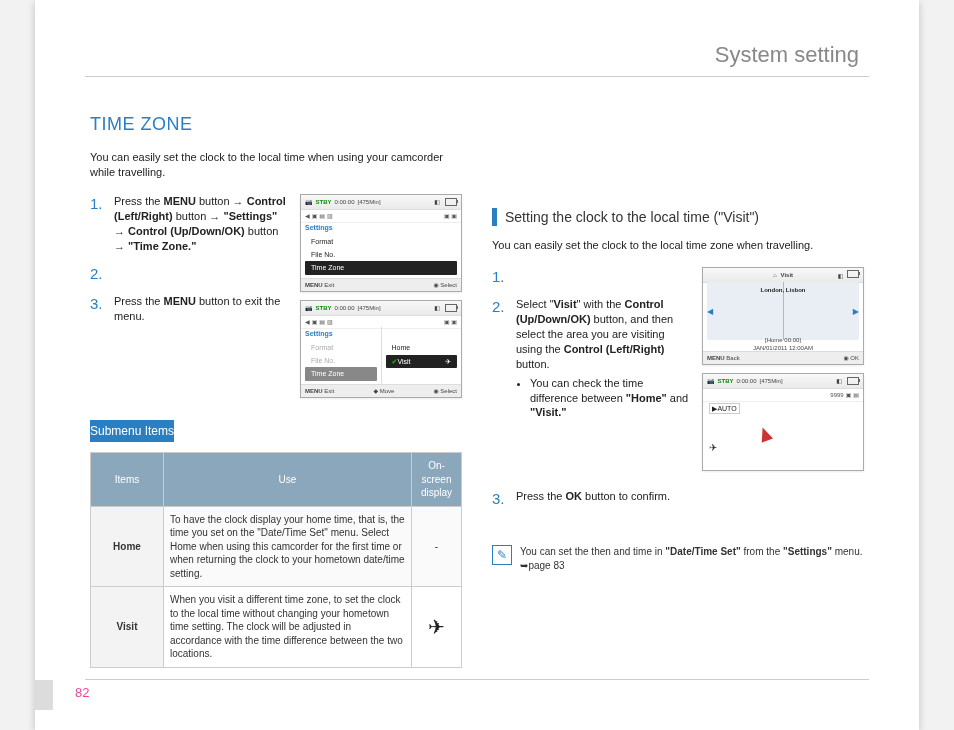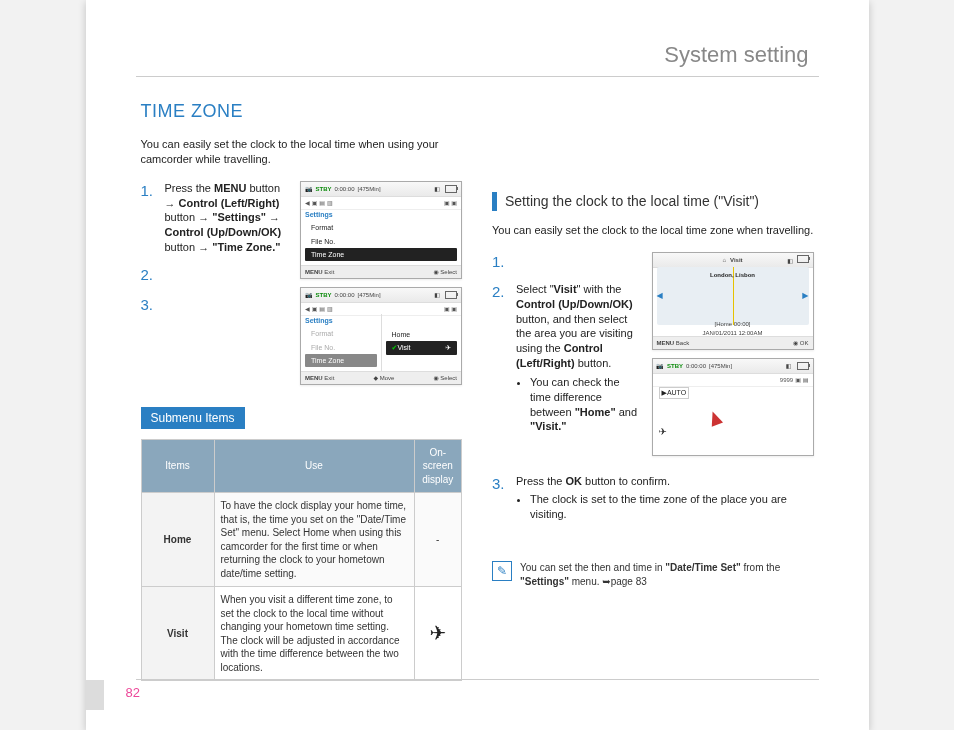--- a/index.html
+++ b/index.html
@@ -4,21 +4,21 @@
 <style>
   body {
     margin: 0;
     padding: 0;
     background: #f2f2f2;
     font-family: Arial, Helvetica, sans-serif;
     display: flex;
     justify-content: center;
   }
   .page {
-    width: 783px;
+    width: 884px;
     height: 730px;
     background: #fff;
     box-shadow: 0 2px 8px rgba(0,0,0,0.2);
     position: relative;
     box-sizing: border-box;
     padding: 40px 50px 30px 50px;
   }
   .header-title {
     position: absolute;
     top: 42px;
@@ -205,21 +205,21 @@
     padding-left: 8px;
     font-size: 14px;
     color: #333;
     margin-bottom: 12px;
   }
   .submenu-heading {
     display: inline-block;
     background: #2a7fc3;
     color: #fff;
     font-size: 12px;
-    padding: 3px 10px;
+    padding: 3px 0;
     margin: 4px 0 10px 0;
   }
   .clearfix::after { content:""; display:block; clear:both; }
 
   table.submenu {
     width: 100%;
     border-collapse: collapse;
     font-size: 10px;
   }
   table.submenu th {
@@ -366,20 +366,23 @@
             <span class="step-num">1.</span>
             <span class="step-body">
               <span>Press the </span><b>MENU</b><span> button → </span><b>Control (Left/Right)</b><span>  button → </span><b>"Settings"</b><span> → </span><b>Control (Up/Down/OK)</b><span> button → </span><b>"Time Zone."</b>
             </span>
           </li>
           <li>
             <span class="step-num">2.</span>
           </li>
           <li>
             <span class="step-num">3.</span>
+            <span class="step-body">
+              <span>Press the </span><b>MENU</b><span> button to exit the menu.</span>
+            </span>
           </li>
         </ol>
       </div>
 
       <div class="submenu-heading">Submenu Items</div>
       <table class="submenu">
         <tbody>
             <tr>
           <th>Items</th>
           <th>Use</th>
@@ -458,23 +461,20 @@
                   <li>
                 <span>You can check the time difference between </span><b>"Home"</b><span> and </span><b>"Visit."</b>
               </li>
                 </ul>
             </span>
           </li>
           <li style="clear:both">
             <span class="step-num">3.</span>
             <span class="step-body">
               <span>Press the </span><b>OK</b><span> button to confirm.</span>
-              <ul>
-                  <li>The clock is set to the time zone of the place you are visiting.</li>
-                </ul>
             </span>
           </li>
         </ol>
       </div>
 
       <div class="note">
         <div class="icon">✎</div>
         <div>
           <span>You can set the then and time in </span><b>"Date/Time Set"</b><span> from the </span><b>"Settings"</b><span> menu. ➥page 83</span>
         </div>

